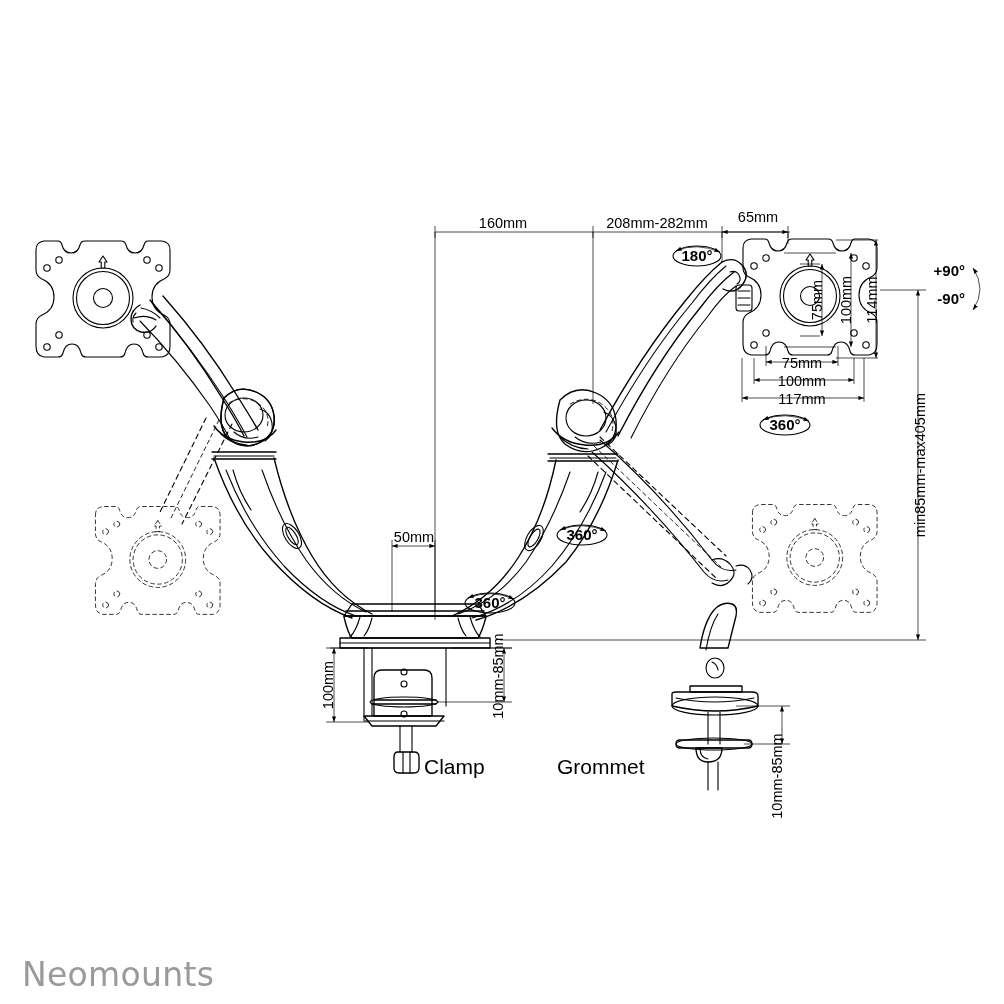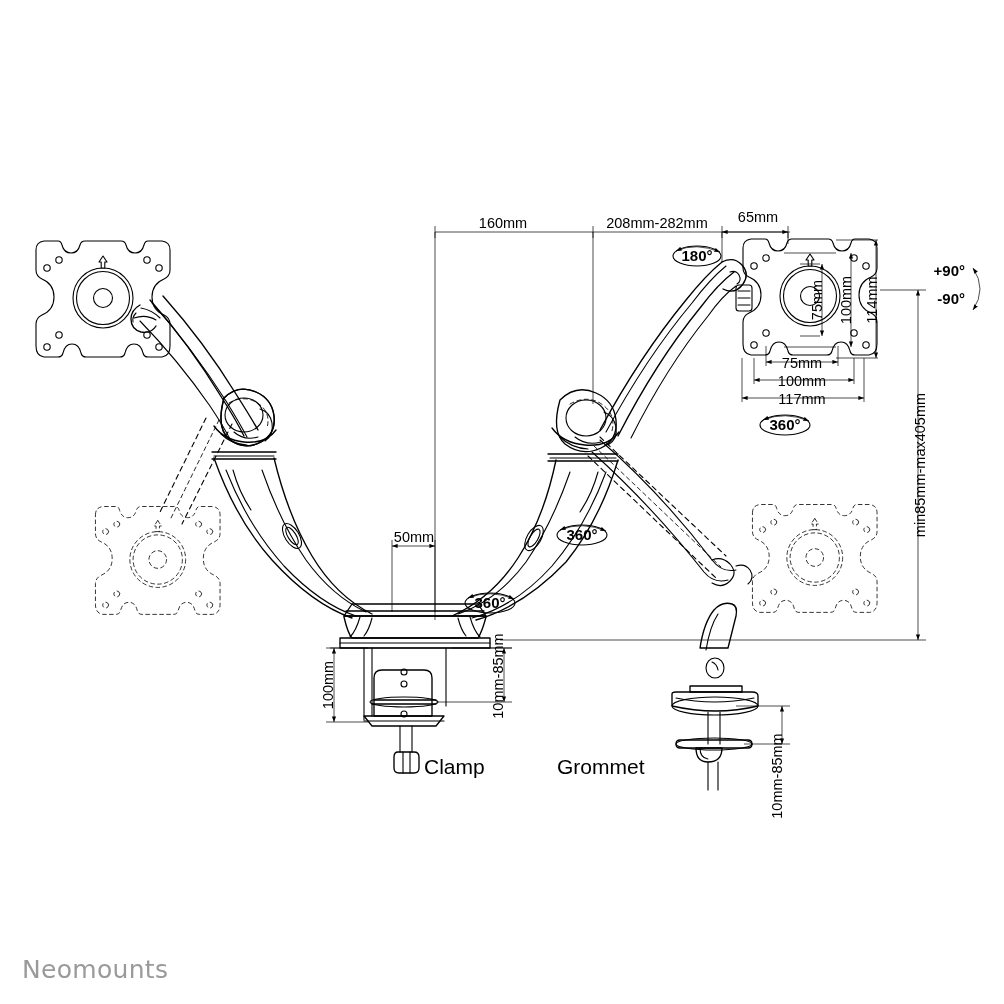--- a/index.html
+++ b/index.html
@@ -7,21 +7,21 @@
   body{
     width:1004px;height:1004px;overflow:hidden;position:relative;
     font-family:"Liberation Sans","DejaVu Sans",sans-serif;
     color:#000;
   }
   #stage{position:absolute;left:0;top:0;width:1004px;height:892px;}
   svg#drawing{position:absolute;left:0;top:0;width:1004px;height:1004px;}
 
   .brand{
     position:absolute;left:22px;top:955px;
-    font-size:25px;color:#9a9a9a;letter-spacing:.3px;
+    font-size:33px;color:#9a9a9a;letter-spacing:.3px;
     font-family:"DejaVu Sans",sans-serif;font-weight:400;
   }
   
 </style>
 </head>
 <body>
 
 <div id="stage">
 
   <svg id="drawing" viewBox="0 0 1004 1004">

